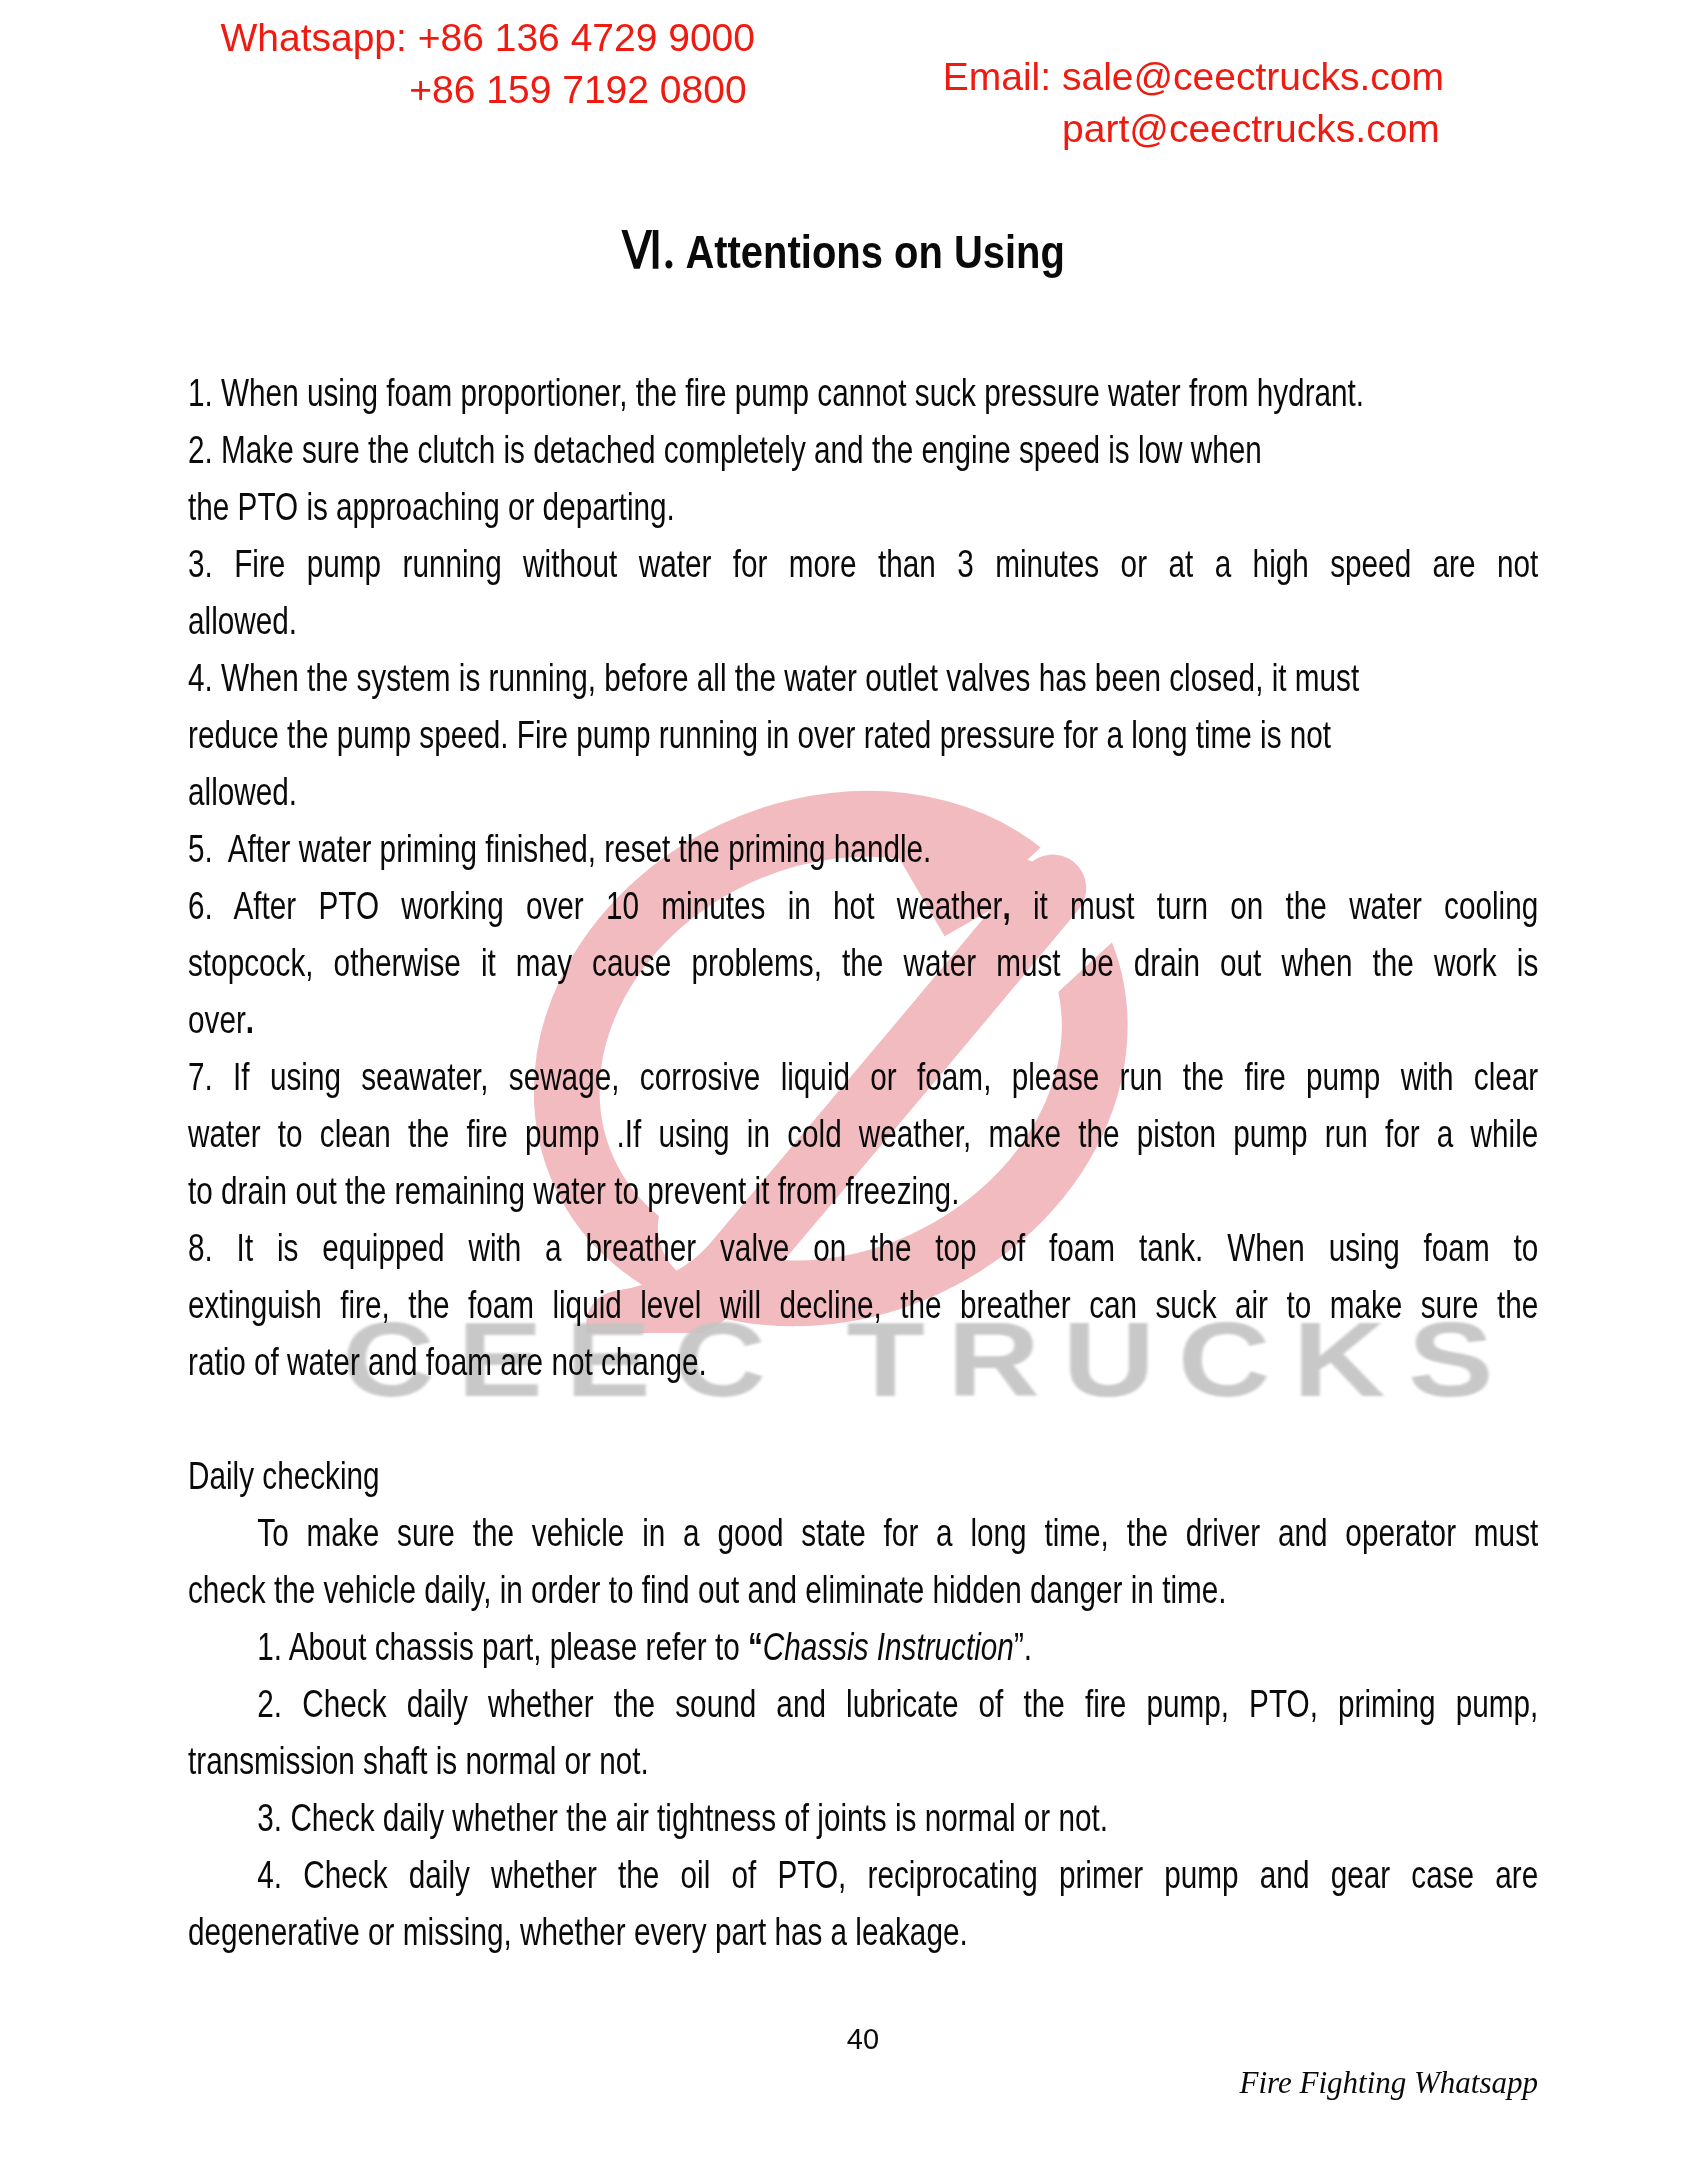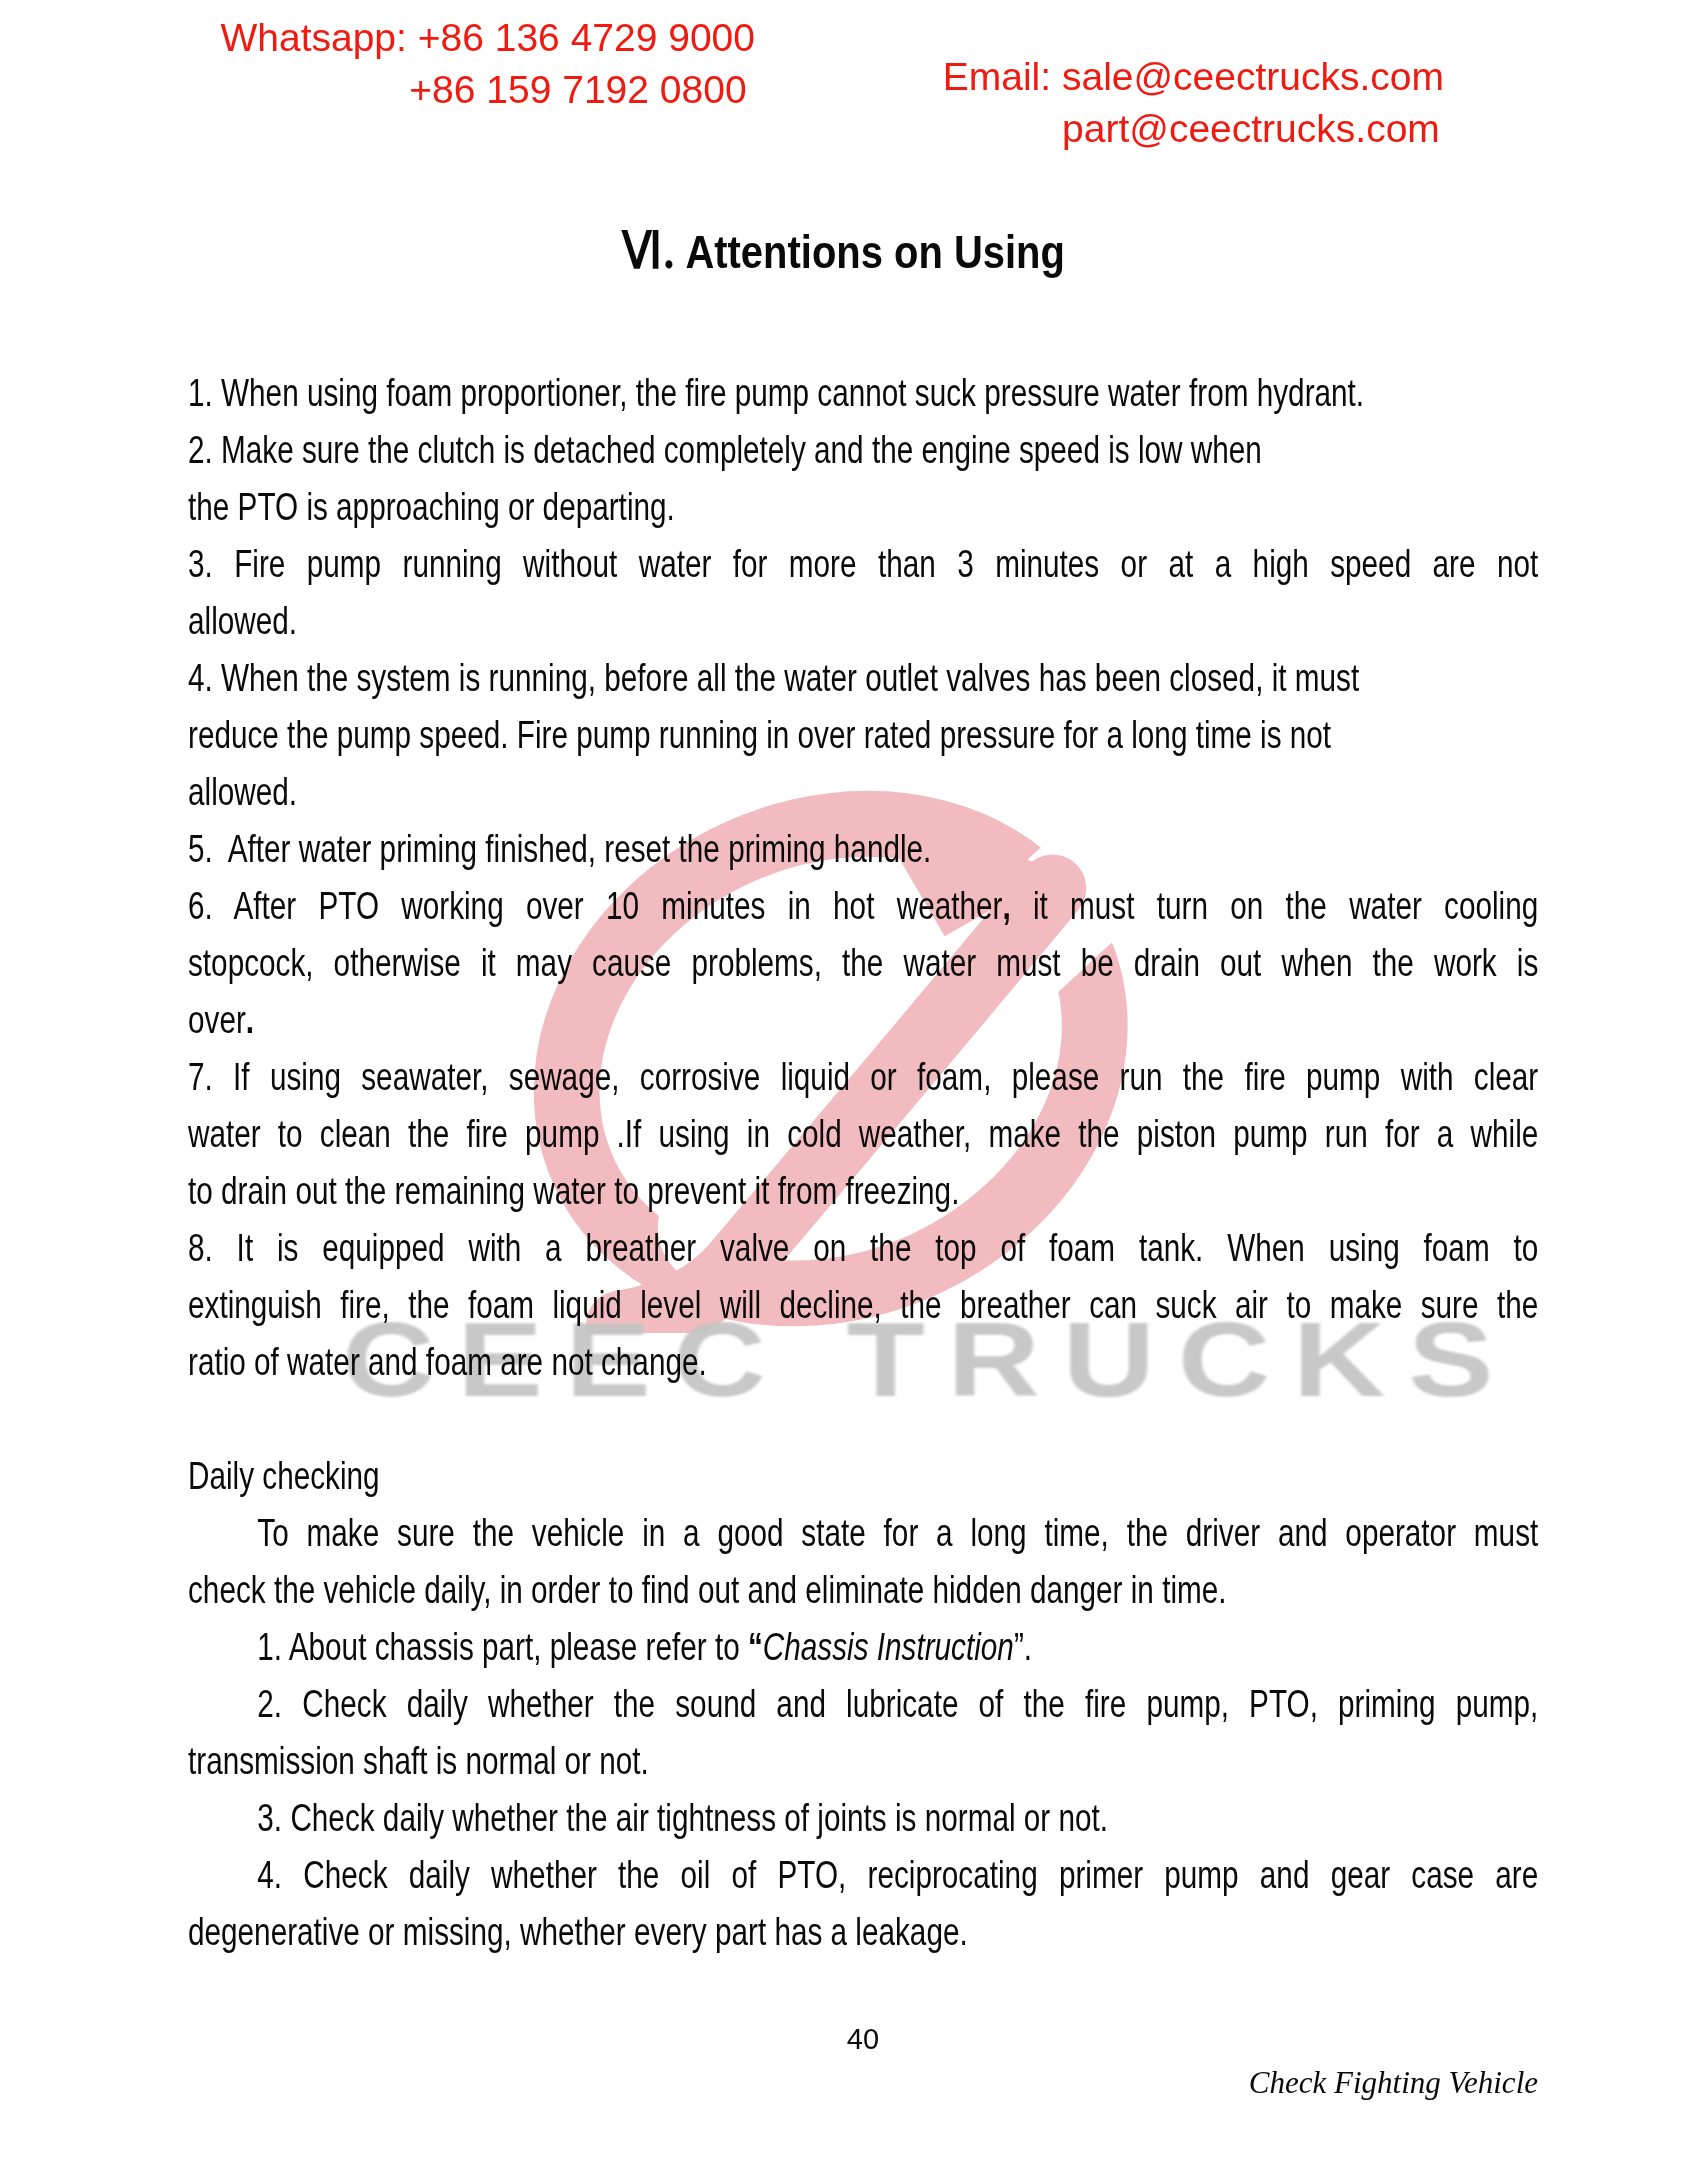--- a/index.html
+++ b/index.html
@@ -99,16 +99,16 @@
       <div class="line">check the vehicle daily, in order to find out and eliminate hidden danger in time.</div>
       <div class="line ind"><span>1. About chassis part, please refer to </span><span class="b">“</span><span class="i">Chassis Instruction</span><span>”.</span></div>
       <div class="line jl ind">2. Check daily whether the sound and lubricate of the fire pump, PTO, priming pump,</div>
       <div class="line">transmission shaft is normal or not.</div>
       <div class="line ind">3. Check daily whether the air tightness of joints is normal or not.</div>
       <div class="line jl ind">4. Check daily whether the oil of PTO, reciprocating primer pump and gear case are</div>
       <div class="line">degenerative or missing, whether every part has a leakage.</div>
     </main>
 
   <div class="pageno">40</div>
-  <div class="doc-title">Check Fighting Vehicle</div>
+  <div class="doc-title">Fire Fighting Whatsapp</div>
 
 </div>
 
 
 </body></html>

